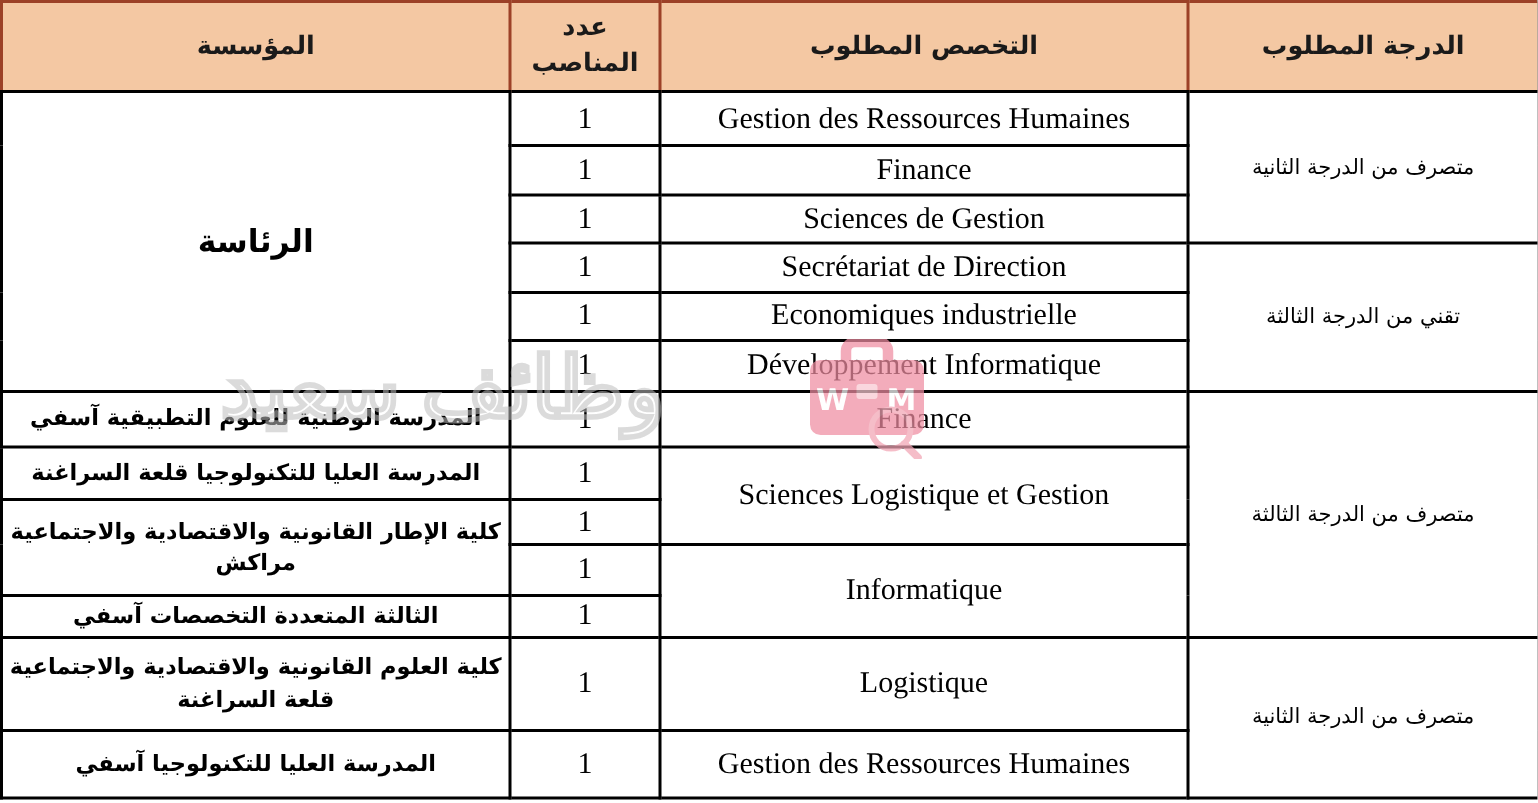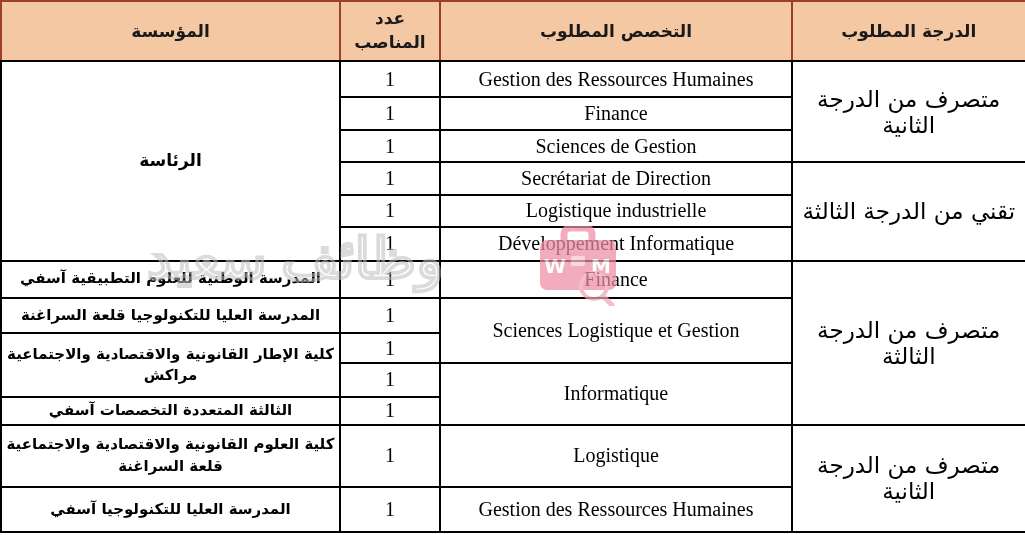--- a/index.html
+++ b/index.html
@@ -20,21 +20,21 @@
     font-weight:bold;font-size:17px;color:#1a1a1a;
     text-align:center;vertical-align:middle;padding:2px 10px;
   }
   td{
     border:2px solid #000;
     text-align:center;vertical-align:middle;
     padding:1px 4px;color:#000;background:transparent;
   }
   .ar{direction:rtl;font-family:"DejaVu Sans",sans-serif;}
   td.inst{font-weight:bold;font-size:15px;line-height:1.45;}
-  td.cadre{font-size:23px;font-weight:normal;}
+  td.cadre{font-size:14px;font-weight:normal;}
   td.num,td.spec{
     font-family:"Liberation Serif",serif;font-size:20px;
   }
   td.num{font-size:20px;}
   .hdr-count{display:inline-block;max-width:72px;line-height:1.4;}
   tr.rh{height:60px;}
   tr.r1{height:36px;} tr.r2{height:32px;} tr.r3{height:32px;}
   tr.r4{height:32px;} tr.r5{height:32px;} tr.r6{height:33px;}
   tr.r7{height:37px;} tr.r8{height:35px;margin-left:23px;} tr.r9{height:29px;}
   tr.r10{height:34px;} tr.r11{height:26px;} tr.r12{height:62px;}
@@ -66,41 +66,41 @@
   <thead>
     <tr class="rh">
       <th class="ar">المؤسسة</th>
       <th class="ar"><span class="hdr-count">عدد المناصب</span></th>
       <th class="ar">التخصص المطلوب</th>
       <th class="ar">الدرجة المطلوب</th>
     </tr>
   </thead>
   <tbody>
     <tr class="r1">
-      <td class="ar inst" rowspan="6" style="font-size:17px;text-align:center;">الرئاسة</td>
+      <td class="ar inst" rowspan="6" style="font-size:21px;text-align:center;">الرئاسة</td>
       <td class="num">1</td>
       <td class="spec">Gestion des Ressources Humaines</td>
       <td class="ar cadre" rowspan="3">متصرف من الدرجة الثانية</td>
     </tr>
     <tr class="r2">
       <td class="num">1</td>
       <td class="spec">Finance</td>
     </tr>
     <tr class="r3">
       <td class="num">1</td>
       <td class="spec">Sciences de Gestion</td>
     </tr>
     <tr class="r4">
       <td class="num">1</td>
       <td class="spec">Secrétariat de Direction</td>
       <td class="ar cadre" rowspan="3">تقني من الدرجة الثالثة</td>
     </tr>
     <tr class="r5">
       <td class="num">1</td>
-      <td class="spec">Logistique industrielle</td>
+      <td class="spec">Economiques industrielle</td>
     </tr>
     <tr class="r6">
       <td class="num">1</td>
       <td class="spec">Développement Informatique</td>
     </tr>
     <tr class="r7">
       <td class="ar inst">المدرسة الوطنية للعلوم التطبيقية آسفي</td>
       <td class="num">1</td>
       <td class="spec">Finance</td>
       <td class="ar cadre" rowspan="5">متصرف من الدرجة الثالثة</td>

